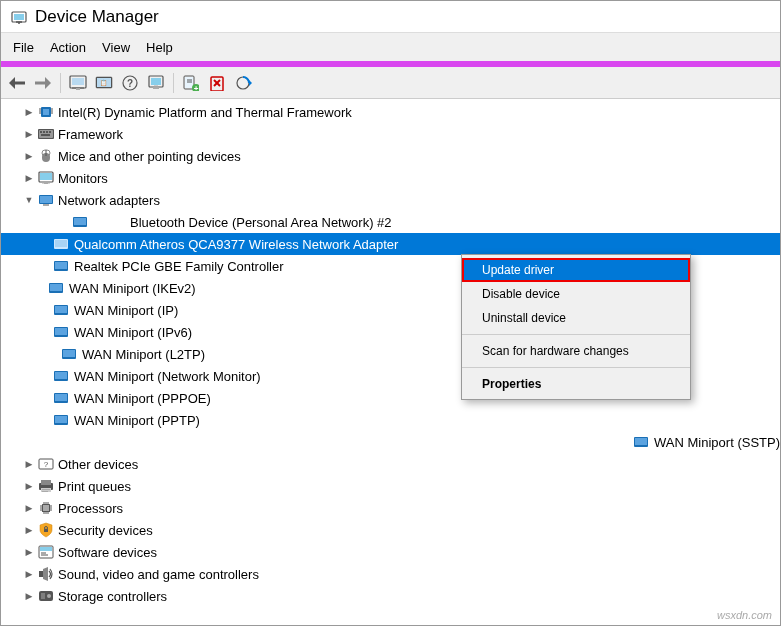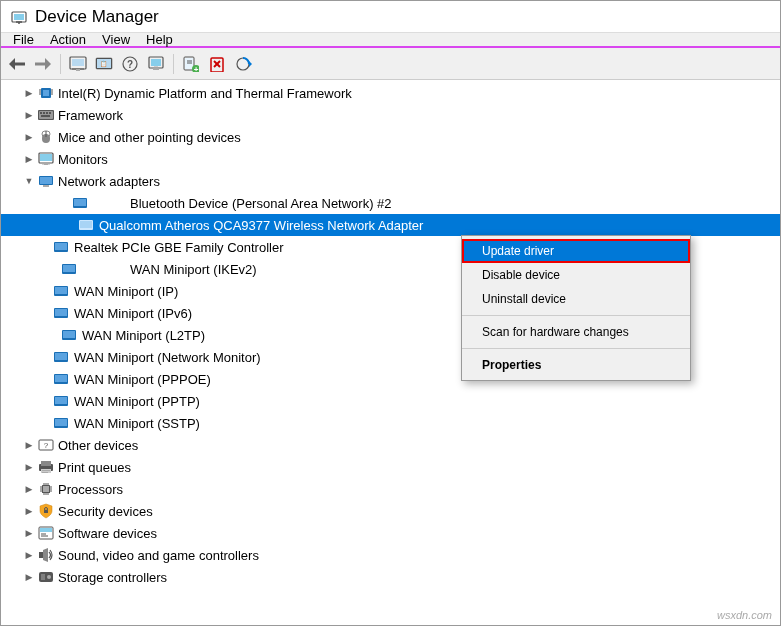--- a/index.html
+++ b/index.html
@@ -34,22 +34,22 @@
     }
     .title-bar-text {
       font-size: 17px;
       color: #000;
     }
     .menu-bar {
       background: #f0f0f0;
       display: flex;
       align-items: center;
       padding: 2px 4px;
-      border-bottom: 2px solid #d946ef;
-      height: 15px;
+      border-bottom: 6px solid #d946ef;
+      height: 34px;
     }
     .menu-item {
       padding: 2px 8px;
       cursor: pointer;
       font-size: 13px;
       color: #000;
     }
     .toolbar {
       background: #f0f0f0;
       display: flex;
@@ -330,41 +330,41 @@
     <div class="tree-item" style="padding-left: 71px; gap: 37px;">
       <div class="item-icon">
         <svg width="16" height="14" viewBox="0 0 16 14">
           <rect x="0" y="2" width="14" height="10" rx="1" fill="#1a6fb5"></rect>
           <rect x="1" y="3" width="12" height="7" fill="#5ba3e0"></rect>
         </svg>
       </div>
       <span class="item-label">Bluetooth Device (Personal Area Network) #2</span>
     </div>
 
-    <div class="tree-item selected-blue" style="padding-left: 77px;">
+    <div class="tree-item selected-blue" style="padding-left: 52px;">
       <div class="item-icon">
         <svg width="16" height="14" viewBox="0 0 16 14">
           <rect x="0" y="2" width="14" height="10" rx="1" fill="#cce8ff"></rect>
           <rect x="1" y="3" width="12" height="7" fill="#a8d4f5"></rect>
         </svg>
       </div>
       <span class="item-label">Qualcomm Atheros QCA9377 Wireless Network Adapter</span>
     </div>
 
     <div class="tree-item" style="padding-left: 52px;">
       <div class="item-icon">
         <svg width="16" height="14" viewBox="0 0 16 14">
           <rect x="0" y="2" width="14" height="10" rx="1" fill="#1a6fb5"></rect>
           <rect x="1" y="3" width="12" height="7" fill="#5ba3e0"></rect>
         </svg>
       </div>
       <span class="item-label">Realtek PCIe GBE Family Controller</span>
     </div>
 
-    <div class="tree-item" style="padding-left: 60px; gap: 48px;">
+    <div class="tree-item" style="padding-left: 47px;">
       <div class="item-icon">
           <svg width="16" height="14" viewBox="0 0 16 14">
             <rect x="0" y="2" width="14" height="10" rx="1" fill="#1a6fb5"></rect>
             <rect x="1" y="3" width="12" height="7" fill="#5ba3e0"></rect>
           </svg>
         </div>
       <span class="item-label">WAN Miniport (IKEv2)</span>
     </div>
     <div class="tree-item" style="padding-left: 52px;">
       <div class="item-icon">
@@ -413,21 +413,21 @@
     </div>
     <div class="tree-item" style="padding-left: 52px;">
       <div class="item-icon">
           <svg width="16" height="14" viewBox="0 0 16 14">
             <rect x="0" y="2" width="14" height="10" rx="1" fill="#1a6fb5"></rect>
             <rect x="1" y="3" width="12" height="7" fill="#5ba3e0"></rect>
           </svg>
         </div>
       <span class="item-label">WAN Miniport (PPTP)</span>
     </div>
-    <div class="tree-item" style="padding-left: 52px;">
+    <div class="tree-item" style="padding-left: 52px; justify-content: flex-end;">
       <div class="item-icon">
           <svg width="16" height="14" viewBox="0 0 16 14">
             <rect x="0" y="2" width="14" height="10" rx="1" fill="#1a6fb5"></rect>
             <rect x="1" y="3" width="12" height="7" fill="#5ba3e0"></rect>
           </svg>
         </div>
       <span class="item-label">WAN Miniport (SSTP)</span>
     </div>
 
     <div class="tree-item" style="padding-left: 20px;">

